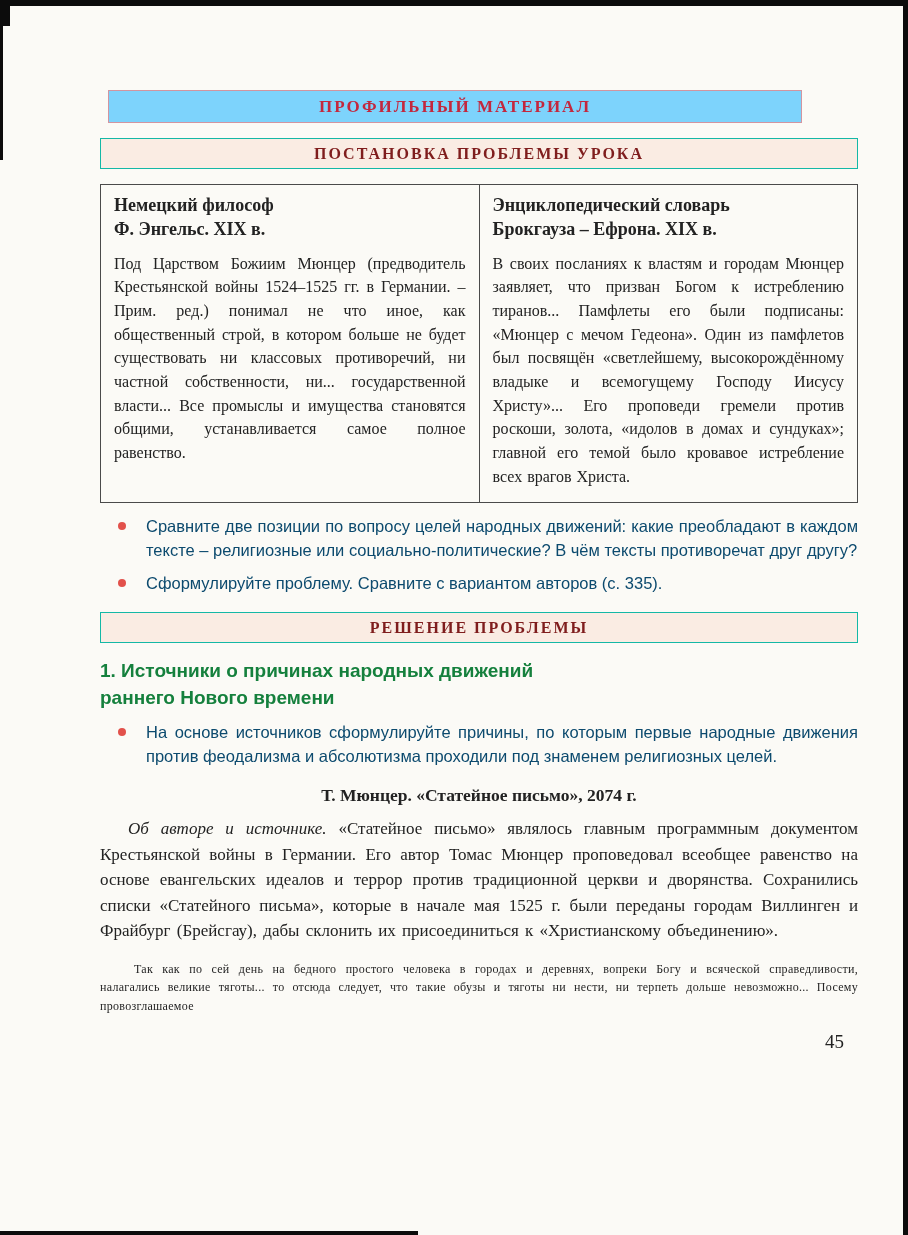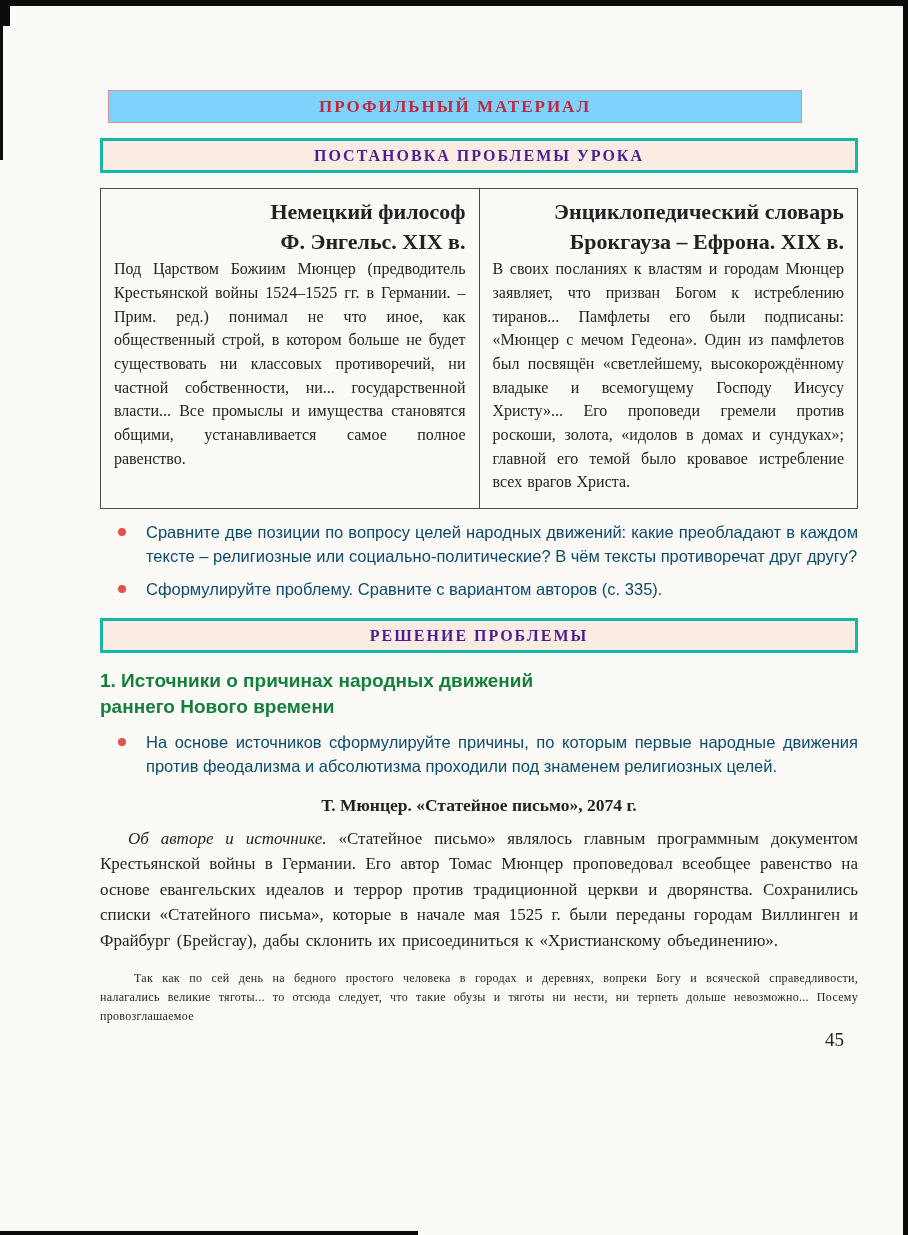--- a/index.html
+++ b/index.html
@@ -36,45 +36,45 @@
   .banner-pink {
     width: 692px;
     margin-left: 8px;
     background: #7dd3fc;
     border: 1px solid #d295a0;
     color: #c3273d;
     font-size: 17px;
   }
   .banner-cream {
     background: #faece3;
-    border: 3px solid #14b8a6;
-    color: #4c1d95;
+    border: 1px solid #14b8a6;
+    color: #7f1d1d;
     font-size: 16px;
     font-weight: bold;
   }
 
   
   table.sources {
     width: 100%;
     border-collapse: collapse;
     margin-top: 6px;
     margin-bottom: 12px;
   }
   table.sources td {
     border: 1px solid #4a4a4a;
     width: 50%;
     vertical-align: top;
     padding: 8px 13px 14px 13px;
   }
   .cell-title {
-    text-align: right;
-    font-weight: bold;
-    font-size: 22px;
+    text-align: left;
+    font-weight: bold;
+    font-size: 18px;
     line-height: 1.35;
-    margin-bottom: 1px;
+    margin-bottom: 10px;
   }
   .cell-body {
     font-size: 16px;
     line-height: 1.48;
     text-align: justify;
     word-spacing: 1px;
   }
 
   
   ul.tasks {
@@ -137,21 +137,21 @@
     word-spacing: 3px;
     letter-spacing: 0.3px;
     margin: 16px 0 0 0;
     color: #242424;
   }
 
   .page-number {
     text-align: right;
     font-size: 19px;
     padding-right: 14px;
-    margin-top: 4px;
+    margin-top: 16px;
     color: #222;
   }
 </style>
 </head>
 <body>
 
 <div class="edge edge-top"></div>
 <div class="edge edge-top-left"></div>
 <div class="edge edge-right"></div>
 <div class="edge edge-left"></div>

